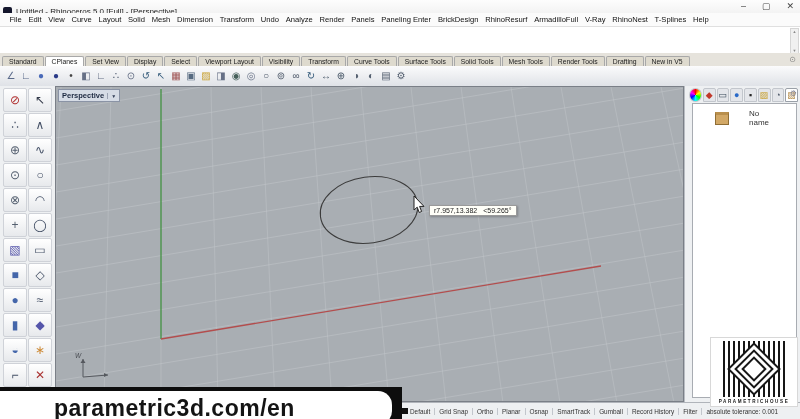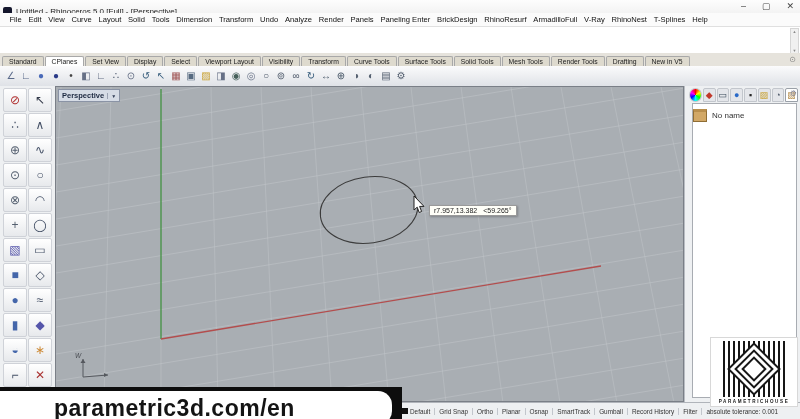--- a/index.html
+++ b/index.html
@@ -50,21 +50,21 @@
   .cursor{position:absolute;left:413px;top:196px;z-index:7;}
   
   .rightpanel{position:absolute;left:684px;top:86px;width:116px;height:316px;background:#eef0f2;border-left:1px solid #b8bcc2;box-sizing:border-box;}
   .ptabs{display:flex;gap:1px;padding:2px 2px 1px 4px;align-items:center;}
   .ptab{width:12px;height:12px;line-height:12px;text-align:center;font-size:9px;background:#e4e6ea;border:1px solid #c2c6cc;
         border-radius:2px 2px 0 0;cursor:default;overflow:hidden;}
   .ptab.active{background:#fff;border-color:#9aa0a8;}
   .cwheel{background:conic-gradient(#f00,#ff0,#0f0,#0ff,#00f,#f0f,#f00) !important;border-radius:50% !important;}
   .panel-gear{position:absolute;right:3px;top:3px;font-size:8px;color:#889;}
   .panel-list{position:absolute;left:7px;right:3px;top:17px;bottom:4px;background:#fff;border:1px solid #a8acb2;}
-  .list-item{display:flex;align-items:center;gap:5px;padding:5px 0;}
+  .list-item{display:flex;align-items:center;gap:20px;padding:5px 22px;}
   .boxicon{width:12px;height:9px;background:#d2a866;border:1px solid #8f6d34;border-top:3px solid #b98f4d;flex:0 0 auto;}
   .list-item span{font-size:8px;color:#333;}
   
   .statusbar{position:absolute;left:0;top:402px;width:800px;height:17px;background:#eef0f2;border-top:1px solid #b0b4ba;
              display:flex;align-items:center;padding-left:398px;box-sizing:border-box;overflow:hidden;z-index:3;}
   .status-item{font-size:6.4px;color:#333;padding:0 4px;border-left:1px solid #c2c6cc;white-space:nowrap;
                display:flex;align-items:center;cursor:default;}
   .status-item:first-child{border-left:none;}
   .swatch{display:inline-block;width:6px;height:6px;background:#111;margin-right:2px;}
   
@@ -96,21 +96,21 @@
     </span>
   </div>
 
   <div class="menubar">
       <span class="menu-item">File</span>
       <span class="menu-item">Edit</span>
       <span class="menu-item">View</span>
       <span class="menu-item">Curve</span>
       <span class="menu-item">Layout</span>
       <span class="menu-item">Solid</span>
-      <span class="menu-item">Tools</span>
+      <span class="menu-item">Mesh</span>
       <span class="menu-item">Dimension</span>
       <span class="menu-item">Transform</span>
       <span class="menu-item">Undo</span>
       <span class="menu-item">Analyze</span>
       <span class="menu-item">Render</span>
       <span class="menu-item">Panels</span>
       <span class="menu-item">Paneling Enter</span>
       <span class="menu-item">BrickDesign</span>
       <span class="menu-item">RhinoResurf</span>
       <span class="menu-item">ArmadilloFull</span>

